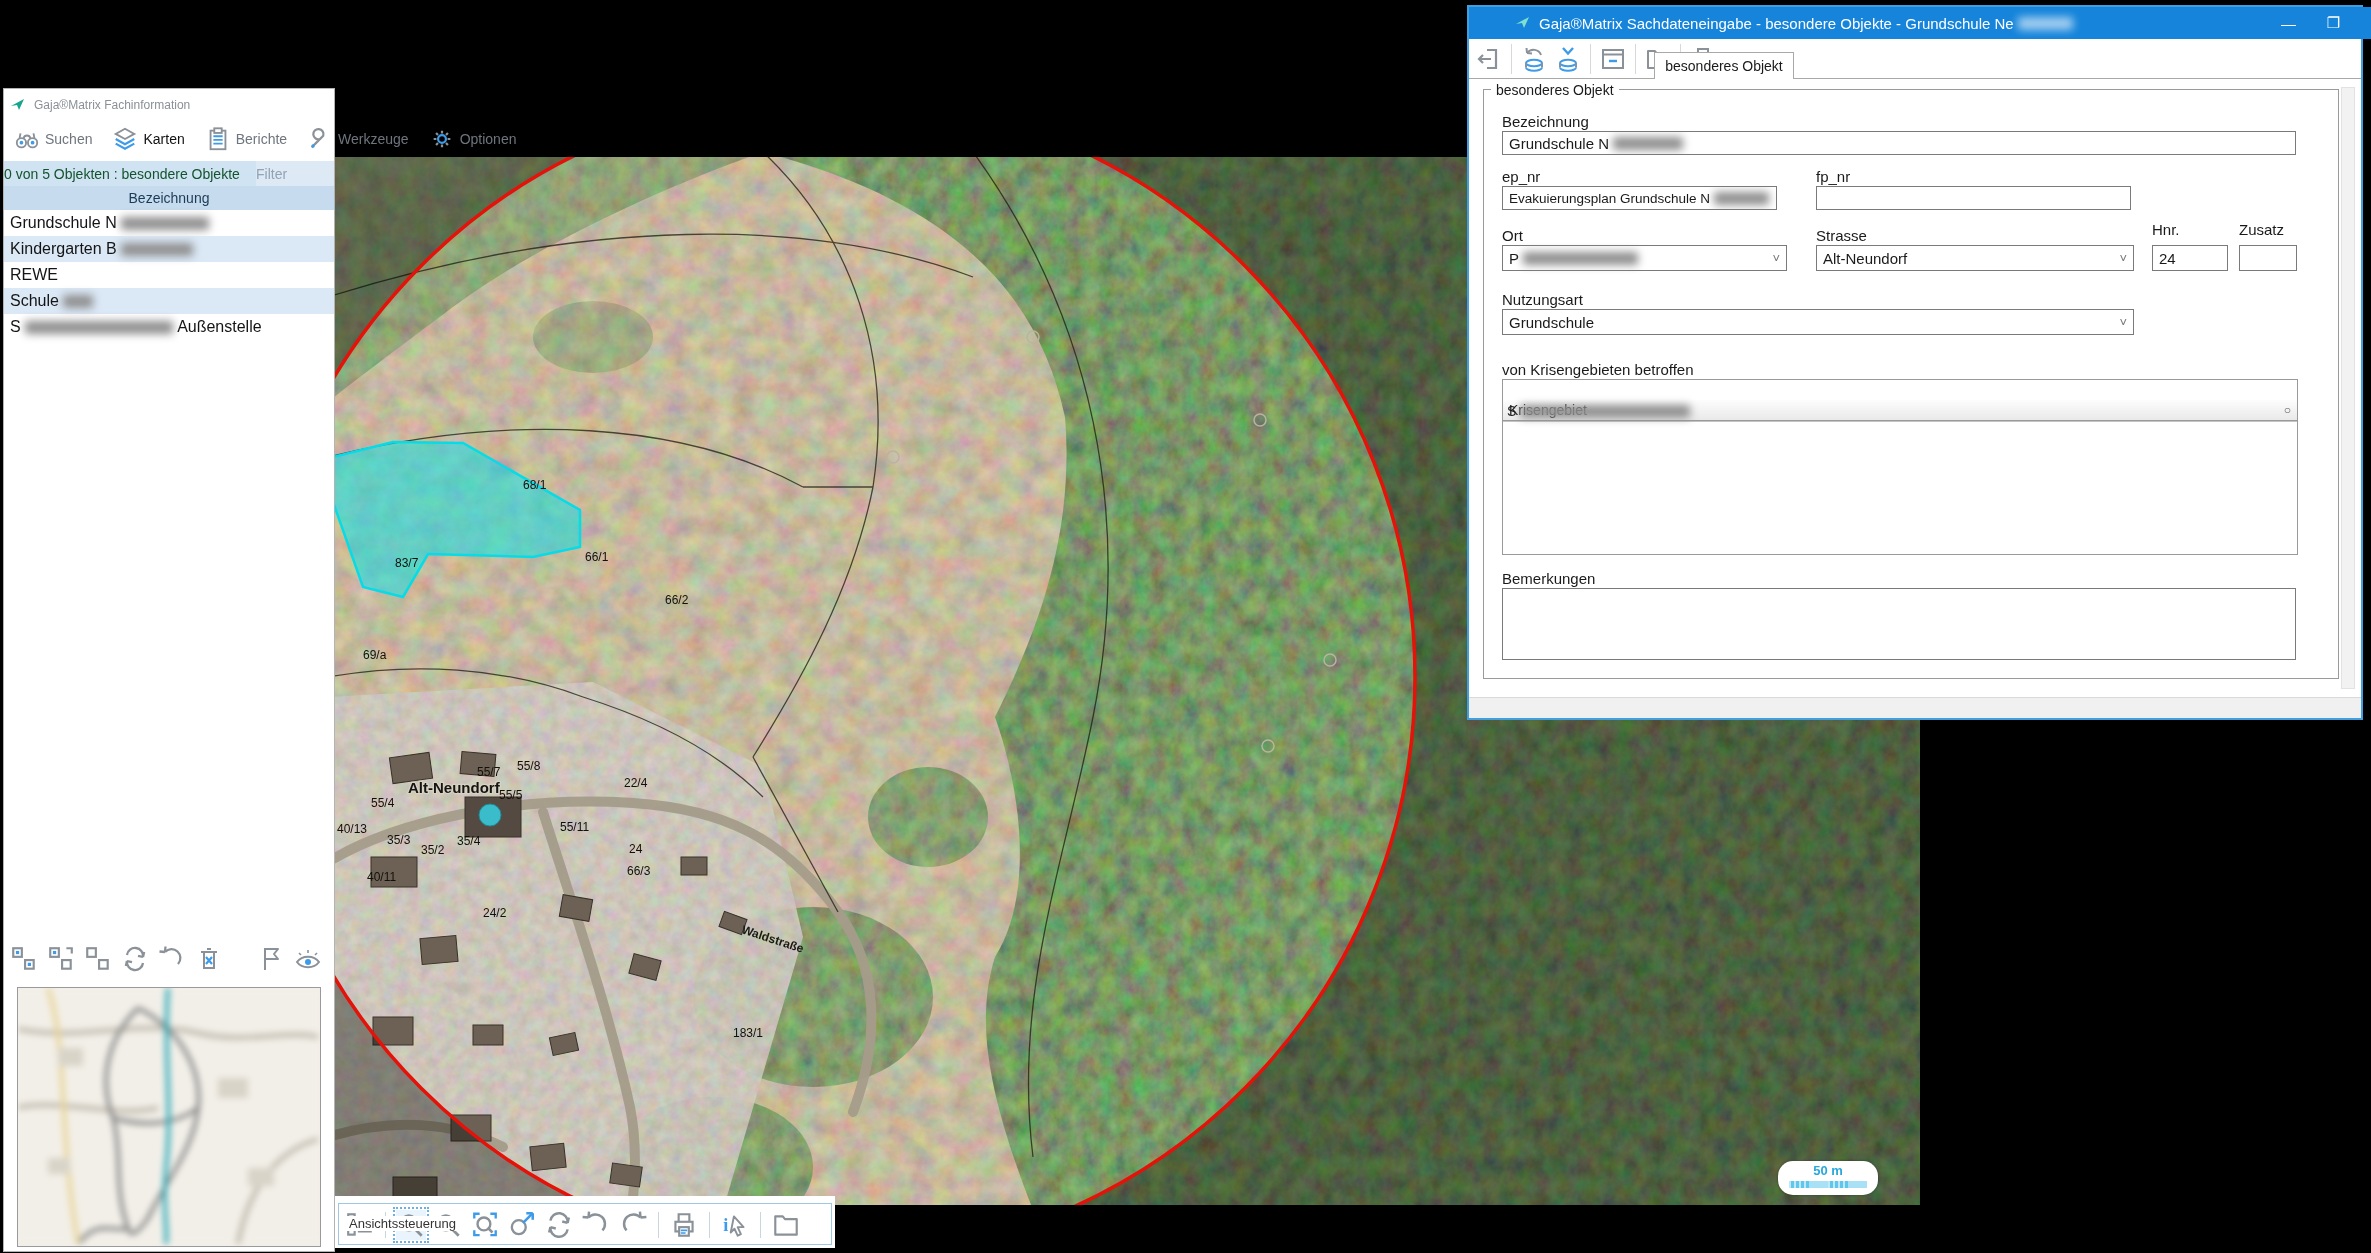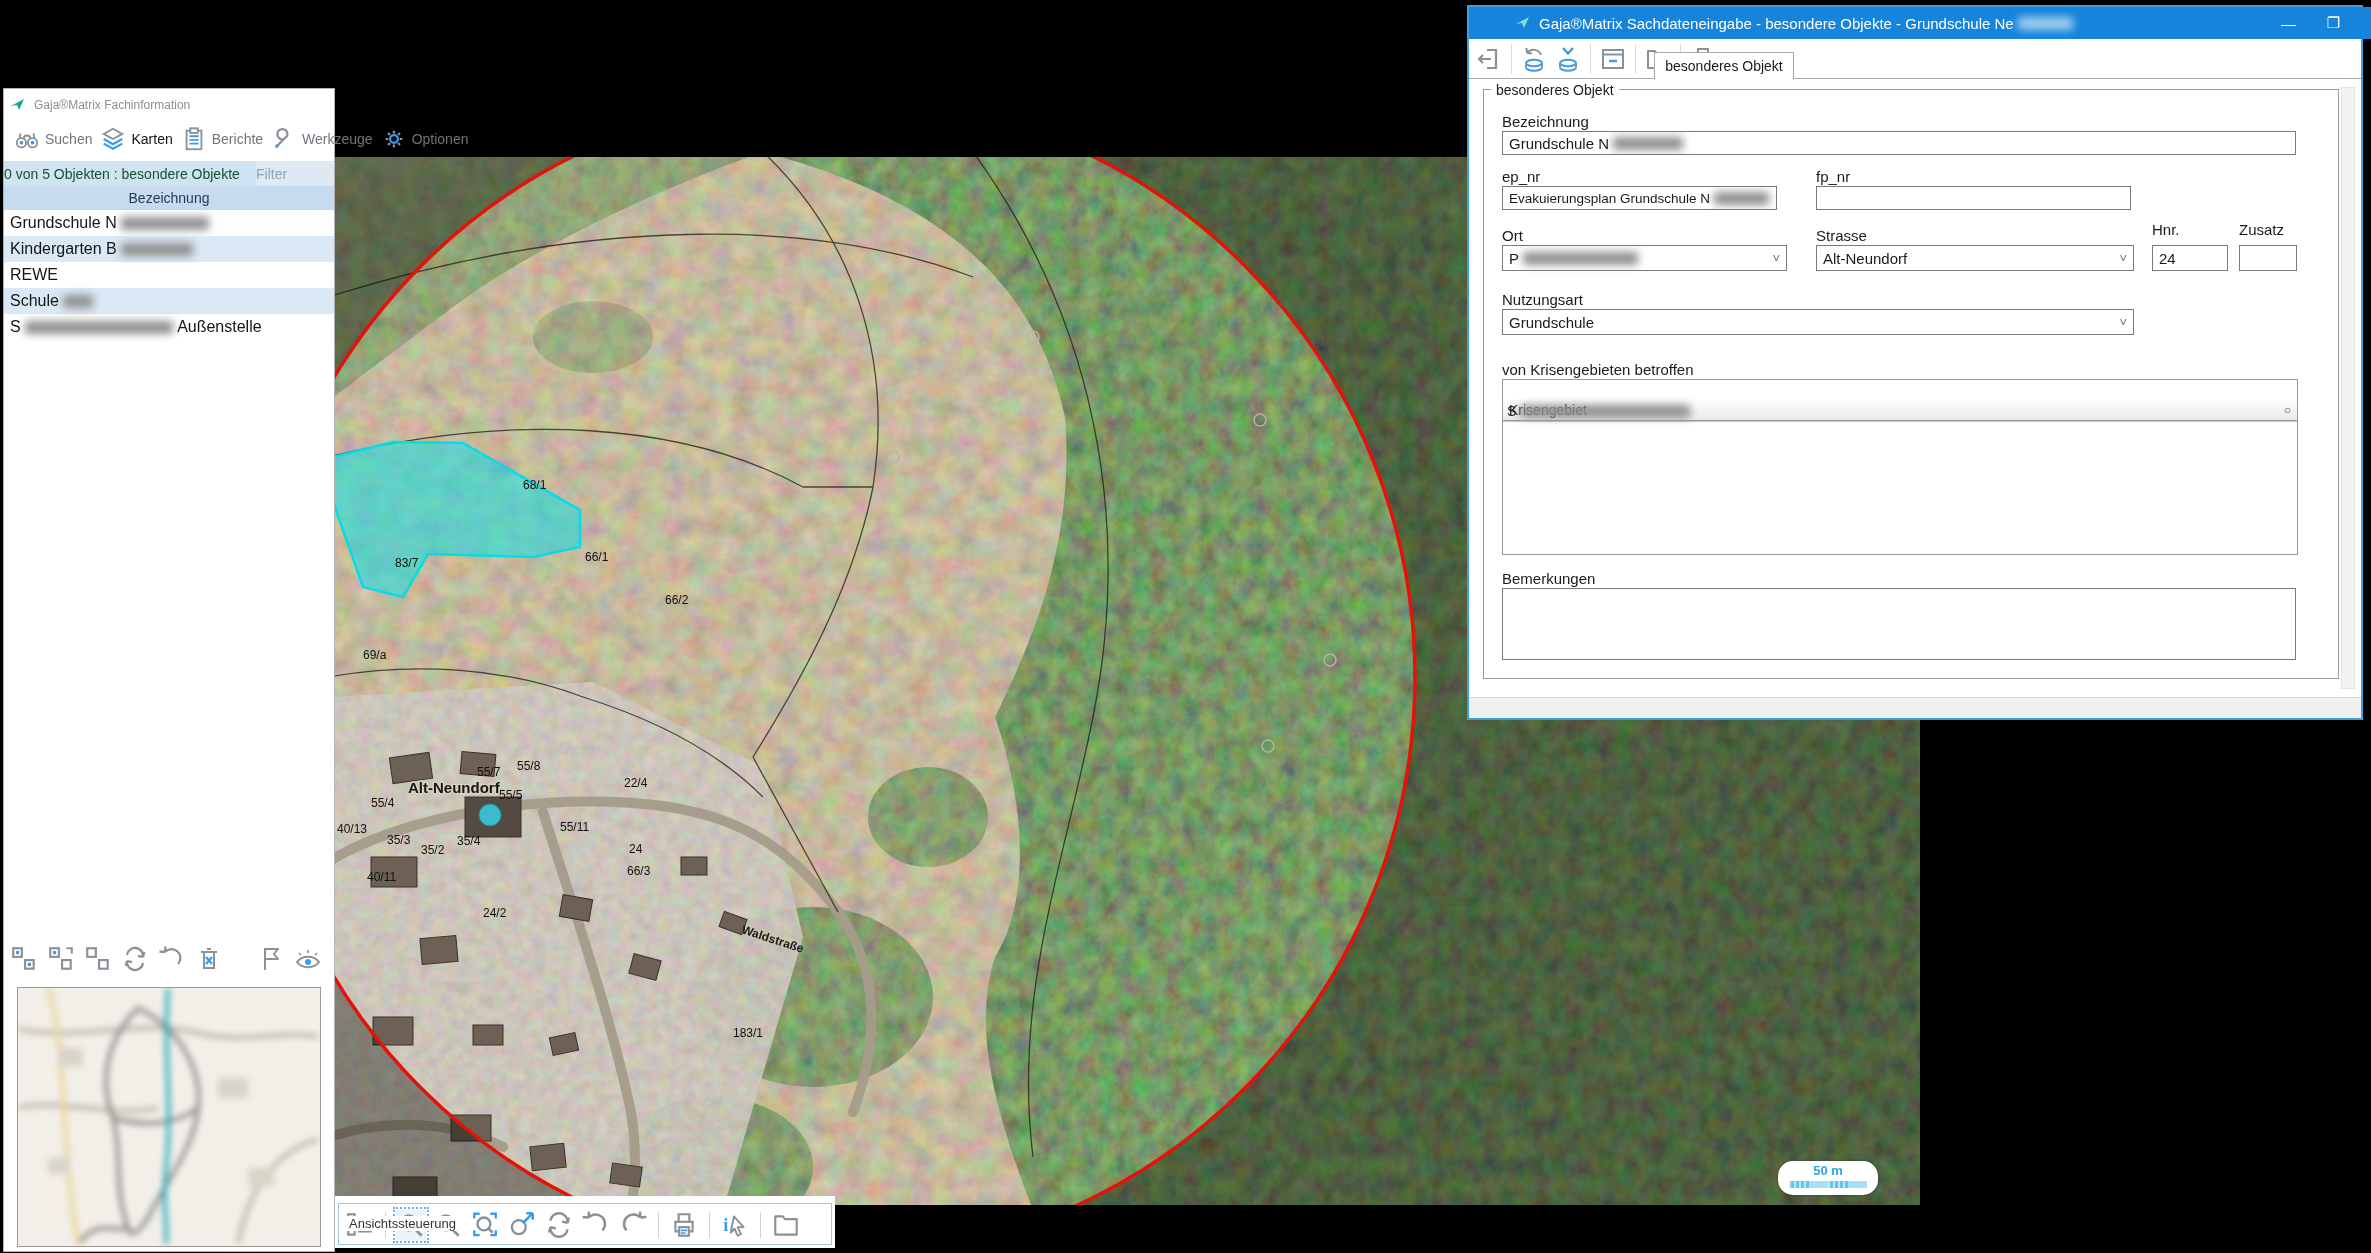--- a/index.html
+++ b/index.html
@@ -11,21 +11,21 @@
       vertical-align:-2px;margin-left:4px;}
   .rx-light{background:rgba(255,255,255,.6);}
   .w30{width:30px}.w55{width:55px}.w70{width:70px}.w72{width:72px}
   .w88{width:88px}.w115{width:115px}.w148{width:148px}.w170{width:170px}
 
   
   #fpanel{left:3px;top:88px;width:330px;height:1162px;background:#fff;border:1px solid #b3b3b3;}
   #fp-title{position:absolute;left:0;top:0;width:100%;height:32px;display:flex;align-items:center;
             gap:8px;padding-left:6px;box-sizing:border-box;color:#8a9097;font-size:12px;}
   #fp-toolbar{position:absolute;left:0;top:32px;width:100%;height:36px;display:flex;
-              gap:0;padding-left:6px;box-sizing:border-box;}
+              gap:12px;padding-left:6px;box-sizing:border-box;}
   .tbi{display:flex;align-items:center;gap:5px;font-size:14px;color:#6e757d;padding:2px 4px;cursor:default;}
   .tbi.active{color:#111;}
   #fp-listhead{position:absolute;left:0;top:72px;width:100%;height:25px;display:flex;font-size:14px;}
   #fp-summary{flex:1;background:#cfe3f2;color:#14532d;display:flex;align-items:center;}
   #fp-filter{width:78px;background:#dde9f4;color:#93a3b3;display:flex;align-items:center;}
   #fp-colhead{position:absolute;left:0;top:97px;width:100%;height:24px;background:#c6dbee;color:#1d3a55;
               font-size:14px;display:flex;align-items:center;justify-content:center;}
   .lrow{position:absolute;left:0;width:100%;height:26px;display:flex;align-items:center;
         padding-left:6px;box-sizing:border-box;font-size:16px;color:#141414;}
   .lrow.alt{background:#dbe8f6;}

